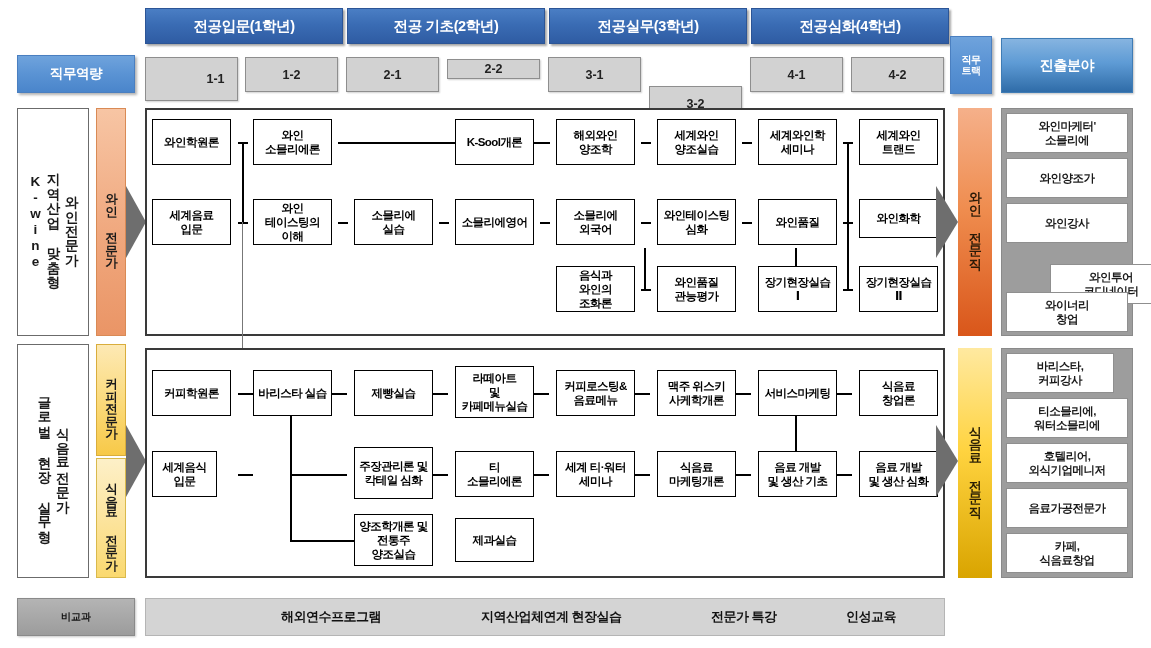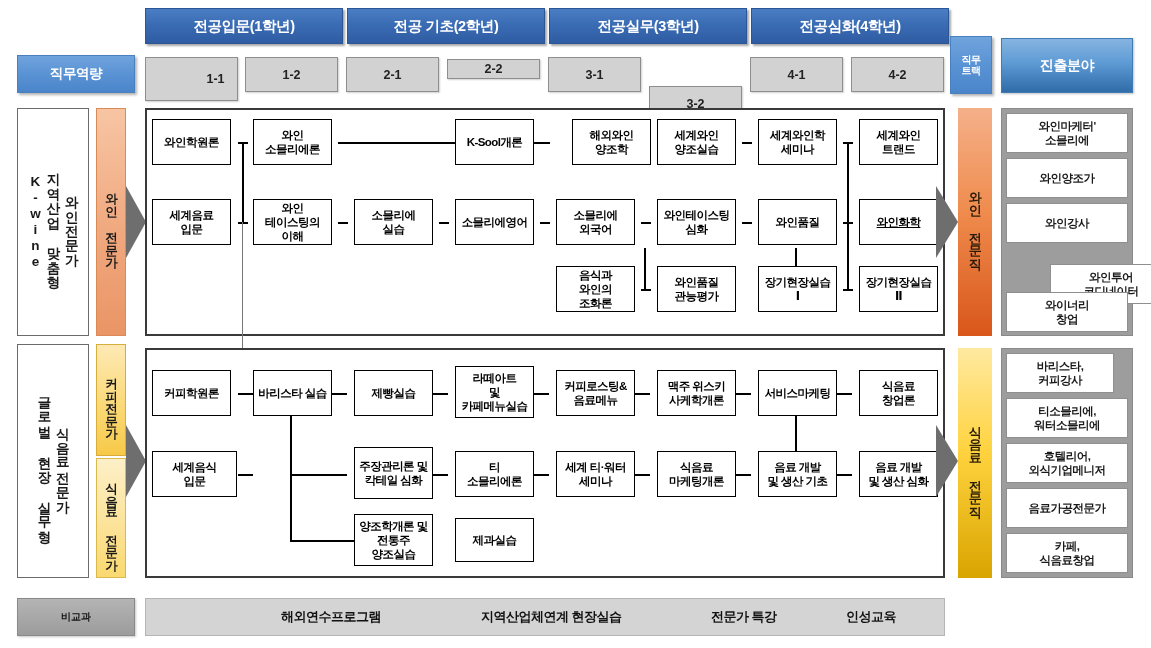--- a/index.html
+++ b/index.html
@@ -171,21 +171,21 @@
   <div class="abs hline" style="left:641px;top:289px;width:10px;"></div>
   <div class="abs vline" style="left:644px;top:248px;height:42px;"></div>
   <div class="abs vline" style="left:795px;top:248px;height:42px;"></div>
   <div class="abs hline" style="left:843px;top:289px;width:10px;"></div>
   <div class="abs vline" style="left:847px;top:142px;height:148px;"></div>
 
   <div class="abs course" style="left:152px;top:119px;width:79px;height:46px;">와인학원론</div>
   <div class="abs course" style="left:253px;top:119px;width:79px;height:46px;">와인
 소믈리에론</div>
   <div class="abs course" style="left:455px;top:119px;width:79px;height:46px;">K-Sool개론</div>
-  <div class="abs course" style="left:572px;top:119px;width:79px;height:46px;">해외와인
+  <div class="abs course" style="left:556px;top:119px;width:79px;height:46px;">해외와인
 양조학</div>
   <div class="abs course" style="left:657px;top:119px;width:79px;height:46px;">세계와인
 양조실습</div>
   <div class="abs course" style="left:758px;top:119px;width:79px;height:46px;">세계와인학
 세미나</div>
   <div class="abs course" style="left:859px;top:119px;width:79px;height:46px;">세계와인
 트랜드</div>
 
   <div class="abs course" style="left:152px;top:199px;width:79px;height:46px;">세계음료
 입문</div>
@@ -193,21 +193,21 @@
 테이스팅의
 이해</div>
   <div class="abs course" style="left:354px;top:199px;width:79px;height:46px;">소믈리에
 실습</div>
   <div class="abs course" style="left:455px;top:199px;width:79px;height:46px;">소믈리에영어</div>
   <div class="abs course" style="left:556px;top:199px;width:79px;height:46px;">소믈리에
 외국어</div>
   <div class="abs course" style="left:657px;top:199px;width:79px;height:46px;">와인테이스팅
 심화</div>
   <div class="abs course" style="left:758px;top:199px;width:79px;height:46px;">와인품질</div>
-  <div class="abs course" style="left:859px;top:199px;width:79px;height:46px;text-decoration:underline;">와인화학</div>
+  <div class="abs course" style="left:859px;top:199px;width:79px;height:39px;">와인화학</div>
 
   <div class="abs course" style="left:556px;top:266px;width:79px;height:46px;">음식과
 와인의
 조화론</div>
   <div class="abs course" style="left:657px;top:266px;width:79px;height:46px;">와인품질
 관능평가</div>
   <div class="abs course" style="left:758px;top:266px;width:79px;height:46px;">장기현장실습
 Ⅰ</div>
   <div class="abs course" style="left:859px;top:266px;width:79px;height:46px;">장기현장실습
 Ⅱ</div>
@@ -267,21 +267,21 @@
 및
 카페메뉴실습</div>
   <div class="abs course" style="left:556px;top:370px;width:79px;height:46px;">커피로스팅&amp;
 음료메뉴</div>
   <div class="abs course" style="left:657px;top:370px;width:79px;height:46px;">맥주 위스키
 사케학개론</div>
   <div class="abs course" style="left:758px;top:370px;width:79px;height:46px;">서비스마케팅</div>
   <div class="abs course" style="left:859px;top:370px;width:79px;height:46px;">식음료
 창업론</div>
 
-  <div class="abs course" style="left:152px;top:451px;width:85px;height:46px;">세계음식
+  <div class="abs course" style="left:152px;top:451px;width:65px;height:46px;">세계음식
 입문</div>
   <div class="abs course" style="left:354px;top:447px;width:79px;height:52px;">주장관리론 및
 칵테일 심화</div>
   <div class="abs course" style="left:455px;top:451px;width:79px;height:46px;">티
 소믈리에론</div>
   <div class="abs course" style="left:556px;top:451px;width:79px;height:46px;">세계 티·워터
 세미나</div>
   <div class="abs course" style="left:657px;top:451px;width:79px;height:46px;">식음료
 마케팅개론</div>
   <div class="abs course" style="left:758px;top:451px;width:79px;height:46px;">음료 개발

